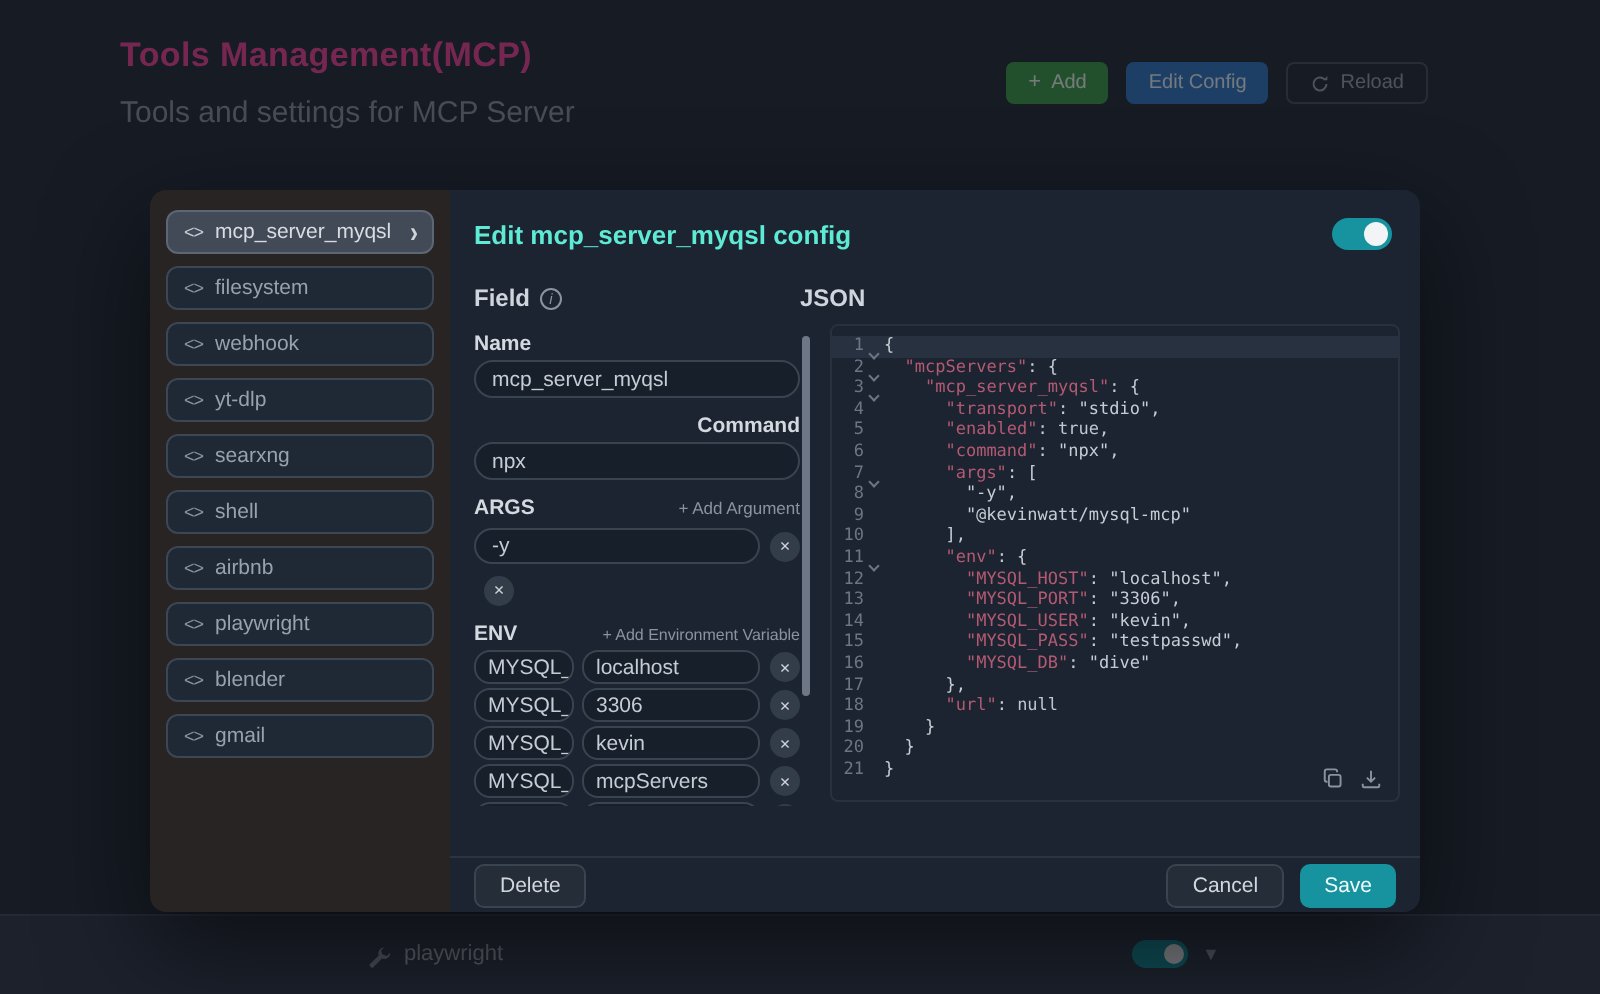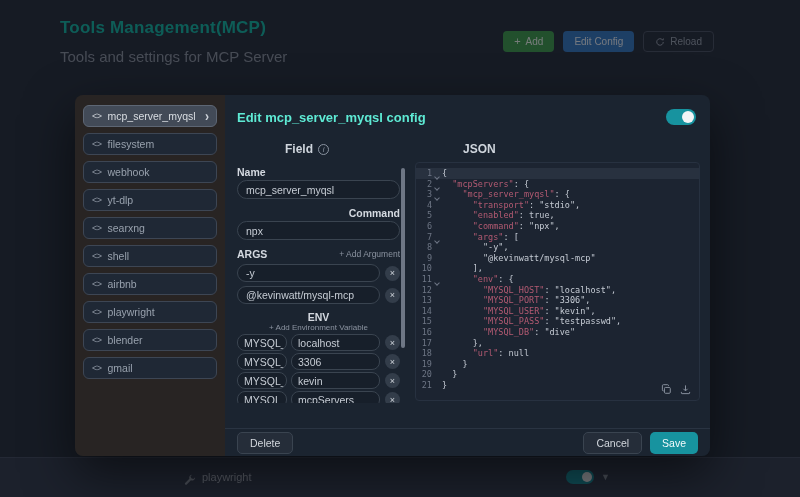--- a/index.html
+++ b/index.html
@@ -2,21 +2,21 @@
 <html style="--accent: #17939f; --add: #3f9e4e; --edit: #3579c2; --json_key: #b35a72;"><head>
 <meta charset="utf-8">
 <style>
   * { margin:0; padding:0; box-sizing:border-box; }
   html,body { background:#11151c; }
   .stage {
     position:relative; width:800px; height:497px; overflow:hidden;
     background:#272e3c; font-family:"Liberation Sans", sans-serif;
   }
   
-  .page-title { position:absolute; left:60px; top:18px; font-size:17px; font-weight:bold; color:#14b8a6; letter-spacing:.2px; }
+  .page-title { position:absolute; left:60px; top:18px; font-size:17px; font-weight:bold; color:#ec4899; letter-spacing:.2px; }
   .page-subtitle { position:absolute; left:60px; top:48px; font-size:15px; color:#8d95a2; }
   .top-actions { position:absolute; top:31px; right:86px; display:flex; gap:9px; }
   .btn { display:inline-flex; align-items:center; justify-content:center; gap:5px; height:21px; padding:0 11px;
          border:none; border-radius:4px; font-size:10px; font-family:inherit; cursor:pointer; }
   .btn-add { background:var(--add,#3f9e4e); color:#eef6ef; }
   .btn-edit { background:var(--edit,#3579c2); color:#eaf1f9; }
   .btn-reload { background:transparent; border:1px solid #4a5362; color:#9aa3b0; }
   .plus-glyph { font-size:11px; line-height:1; }
   .bottom-bar { position:absolute; left:0; top:457px; width:800px; height:40px; background:#343b4c; border-top:1px solid #434c5e; }
   .bottom-tool-label { position:absolute; left:202px; top:13px; font-size:11px; color:#a7aeba; }
@@ -35,32 +35,32 @@
   .sidebar { width:150px; background:#282423; padding:10px 8px; display:flex; flex-direction:column; gap:6px; }
   .srv-item { position:relative; height:22px; flex:0 0 22px; border:1px solid #3d4654; background:#1f2835; border-radius:6px;
               display:flex; align-items:center; padding:0 8px; gap:6px; color:#98a1ad; font-size:10.5px; cursor:pointer; }
   .srv-item.selected { background:#424a57; border-color:#5d6674; color:#d9dde2; }
   .code-glyph { font-size:9px; letter-spacing:-.5px; opacity:.9; }
   .chev { display:none; position:absolute; right:7px; top:3px; color:#ced3da; font-size:12px; font-weight:bold; transform:scaleY(1.25); }
   .srv-item.selected .chev { display:block; }
   .main { flex:1; background:#1b2430; position:relative; }
   .modal-title { position:absolute; left:12px; top:15px; font-size:13px; font-weight:bold; color:#5eead4; }
   .modal-switch { position:absolute; right:14px; top:14px; }
-  .col-head { position:absolute; font-size:12px; font-weight:bold; color:#cfd5dc;margin-left:48px; }
+  .col-head { position:absolute; font-size:12px; font-weight:bold; color:#cfd5dc; }
   .field-head { left:12px; top:47px; display:flex; align-items:center; gap:5px; }
   .info-icon { display:inline-flex; align-items:center; justify-content:center; width:11px; height:11px; border:1px solid #8a93a0;
                border-radius:50%; color:#8a93a0; font-size:7.5px; font-weight:normal; font-style:italic; }
-  .json-head { left:190px; top:47px; display:flex; align-items:baseline; gap:6px; }
+  .json-head { left:175px; top:47px; display:flex; align-items:baseline; gap:6px; }
   .json-hint { font-size:8.5px; font-weight:normal; color:#747d8a; }
   
   .field-scroll { position:absolute; left:12px; top:66px; width:163px; height:242px; overflow:hidden; padding-top:5px; }
   .f-label { font-size:10.5px; font-weight:bold; color:#d4d9e0; height:12px; line-height:12px; }
   .input-box { height:19px; border:1px solid #3a4450; background:#171f2a; border-radius:10px; padding:0 8px;
                font-size:10.5px; color:#c6ccd4; display:flex; align-items:center; white-space:nowrap; overflow:hidden; }
-  .mt2{margin-top:2px;} .mt4{margin-top:4px;} .mt7{margin-top:7px;flex-direction:column;} .mt8{margin-top:8px;text-align:right;}
+  .mt2{margin-top:2px;} .mt4{margin-top:4px;} .mt7{margin-top:7px;} .mt8{margin-top:8px;text-align:right;}
   .row-between { display:flex; align-items:center; justify-content:space-between; }
   .add-link { font-size:8.5px; color:#8b93a0; cursor:pointer; }
   .arg-row { display:flex; align-items:center; height:18px; }
   .arg-row .input-box { flex:1; height:18px; border-radius:9px; }
   .x-btn { width:15px; height:15px; margin-left:5px; flex:0 0 15px; border-radius:50%; background:#333d4a; color:#cfd4da;
            font-size:9px; display:flex; align-items:center; justify-content:center; cursor:pointer; }
   .env-row { display:flex; align-items:center; height:17px; margin-top:2px; }
   .env-row .input-box { height:17px; border-radius:8px; padding:0 6px; }
   .env-key { width:50px; flex:0 0 50px; margin-right:4px; }
   .env-val { flex:1; }
@@ -215,21 +215,20 @@
           <span class="add-link">+ Add Argument</span>
         </div>
         <div>
 
             <div class="arg-row mt4">
               <div class="input-box">-y</div>
               <span class="x-btn">×</span>
             </div>
 
             <div class="arg-row mt4">
-              <div class="input-box">@kevinwatt/mysql-mcp</div>
               <span class="x-btn">×</span>
             </div>
           </div>
 
         <div class="row-between mt7">
           <span class="f-label">ENV</span>
           <span class="add-link" style="font-size:8px">+ Add Environment Variable</span>
         </div>
         <div>
 

